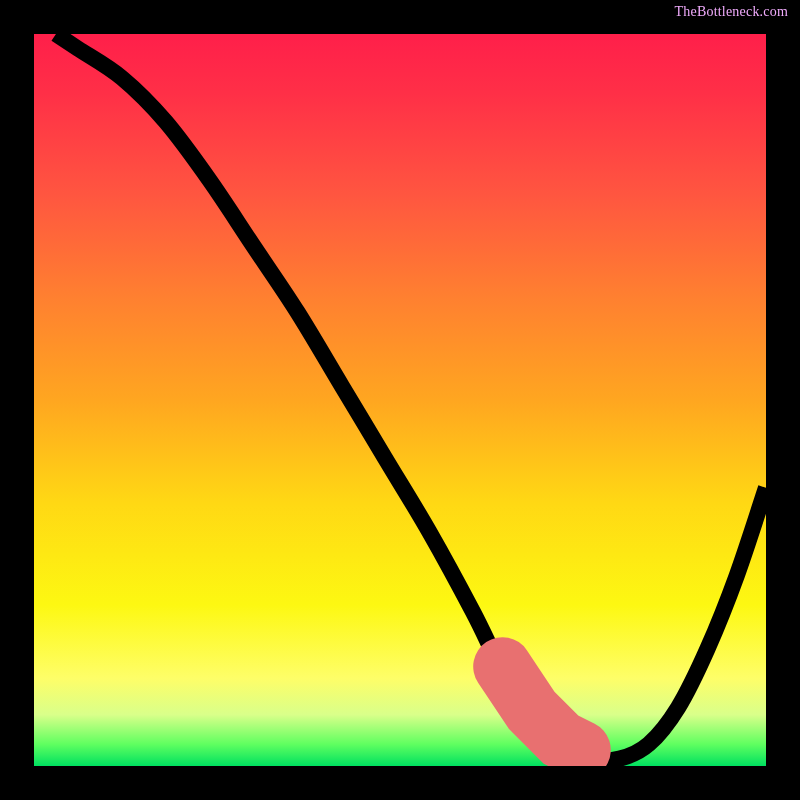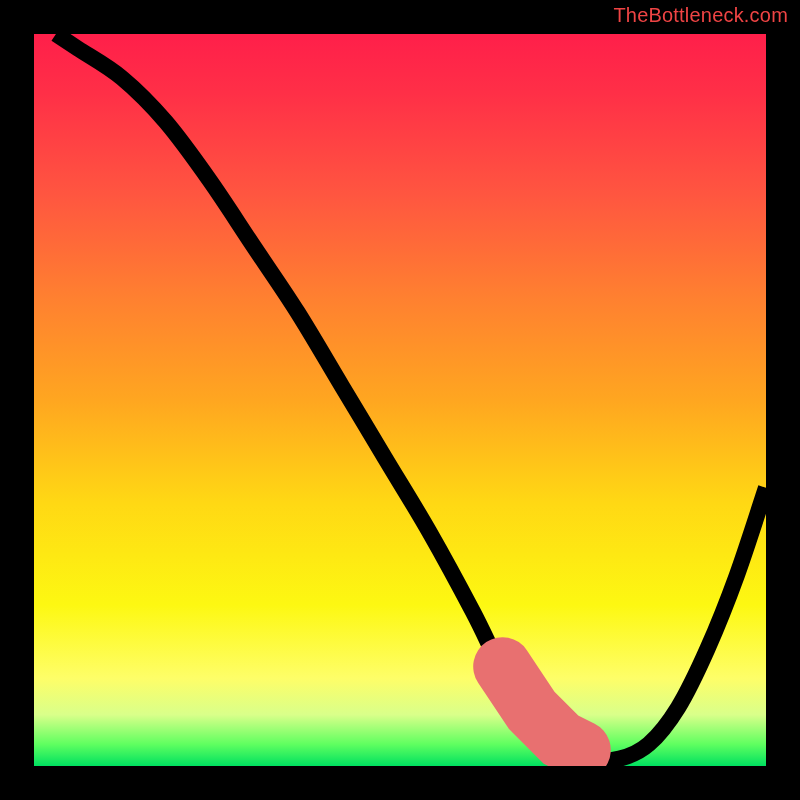--- a/index.html
+++ b/index.html
@@ -8,25 +8,26 @@
     height: 800px;
     background: #000;
     position: relative;
     font-family: Arial, Helvetica, sans-serif;
     overflow: hidden;
   }
   .watermark {
     position: absolute;
     top: 4px;
     right: 12px;
-    color: #ef4444;
-    font-size: 20px;
+    color: #f0abfc;
+    font-size: 14px;
     font-weight: 500;
     letter-spacing: 0.2px;
     z-index: 10;
+    font-family: Liberation Serif, serif;
   }
   .plot-area {
     position: absolute;
     left: 34px;
     top: 34px;
     width: 732px;
     height: 732px;
   }
   .gradient-bg {
     position: absolute;

